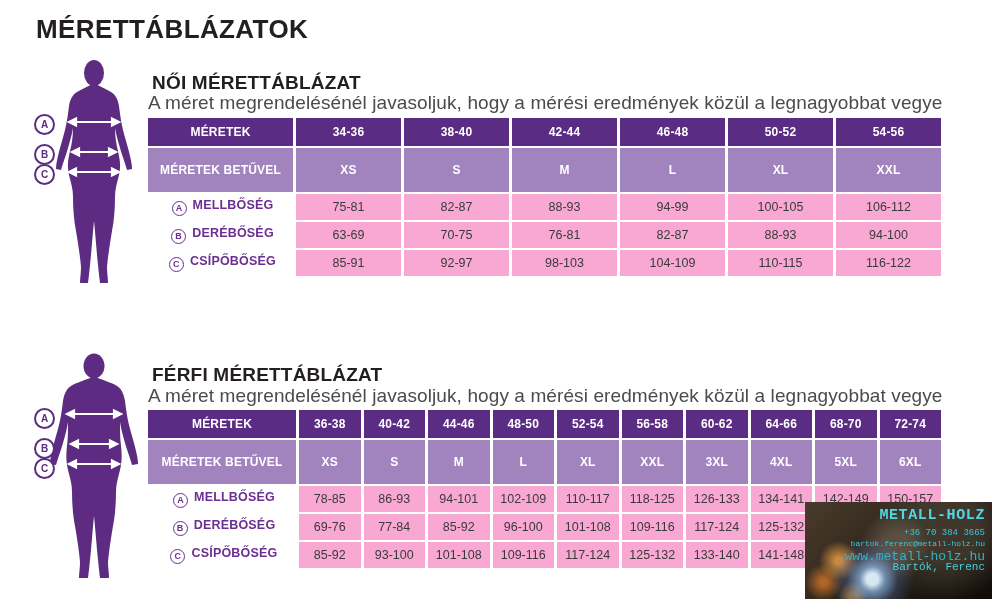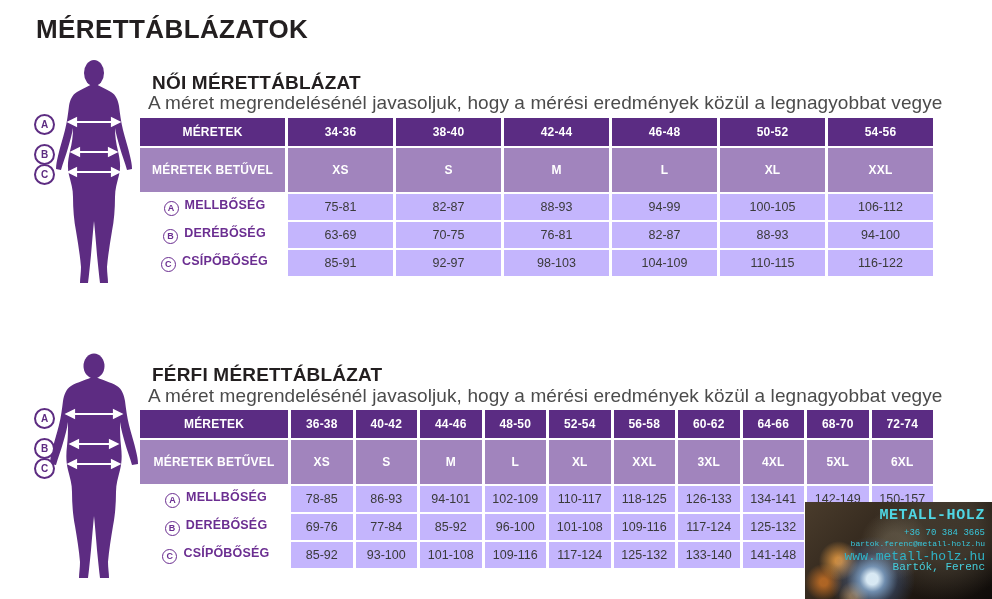--- a/index.html
+++ b/index.html
@@ -33,34 +33,34 @@
     position:absolute;width:17px;height:17px;border:2px solid #5d2c82;border-radius:50%;
     background:#fff;color:#5d2c82;font-size:10px;font-weight:700;
     display:flex;align-items:center;justify-content:center;z-index:2;
   }
   .badge-a{left:16px;top:56px;}
   .badge-b{left:16px;top:86px;}
   .badge-c{left:16px;top:106px;}
 
   
   .size-table{
-    position:absolute;left:137px;width:799px;
+    position:absolute;left:145px;width:799px;
     border-collapse:separate;border-spacing:3px 2px;table-layout:fixed;
   }
   #women-table{top:116px;}
   #men-table{top:408px;}
   .size-table th,.size-table td{text-align:center;vertical-align:middle;overflow:hidden;white-space:nowrap;}
   .size-table .dark{
     background:#5b2c83;color:#ffffff;font-weight:700;font-size:12px;padding:7px 1px;letter-spacing:.2px;
   }
   .size-table .light{
     background:#a184bd;color:#ffffff;font-weight:700;font-size:12px;padding:15px 1px;letter-spacing:.2px;
   }
   .size-table .val{
-    background:#c4b5fd;color:#3a3a3a;font-size:12.5px;padding:6px 1px;
+    background:#f9a8d4;color:#3a3a3a;font-size:12.5px;padding:6px 1px;
   }
   .size-table .rowlabel{
     background:#ffffff;text-align:center;padding:4px 0 4px 4px;color:#6b2e91;font-weight:800;font-size:12.5px;letter-spacing:.2px;
   }
   .circ{
     display:inline-flex;width:13px;height:13px;border:1.7px solid #6b2e91;border-radius:50%;
     align-items:center;justify-content:center;font-size:9px;font-weight:700;color:#6b2e91;
     margin-right:6px;vertical-align:-2px;
   }
 

